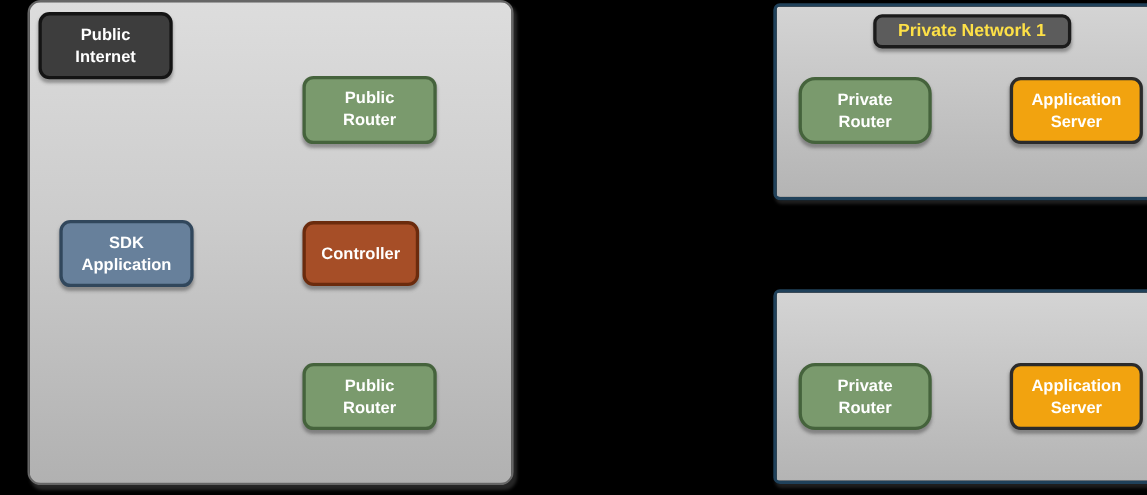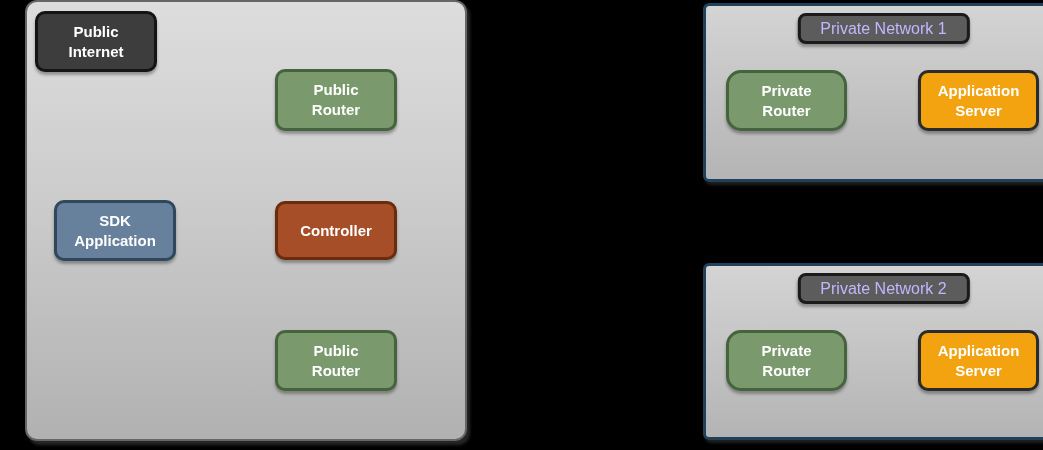--- a/index.html
+++ b/index.html
@@ -44,22 +44,22 @@
 
   
   .badge {
     position: absolute;
     left: 50%;
     top: 7px;
     transform: translateX(-50%);
     background: #5c5c5c;
     border: 3px solid #1b1b1b;
     border-radius: 8px;
-    color: #c4b5fd;
-    font-weight: normal;
+    color: #fde047;
+    font-weight: bold;
     font-size: 16px;
     line-height: 25px;
     padding: 0 20px;
     white-space: nowrap;
     box-sizing: border-box;
     box-shadow: 0 3px 3px rgba(60,60,60,0.45);
   }
 
   
   .node {
@@ -82,21 +82,21 @@
   .node--dark   { background: #3d3d3d; border-color: #141414; }
   .node--green  { background: #7a9a6d; border-color: #45633c; }
   .node--slate  { background: #67809b; border-color: #31475c; text-align: center; }
   .node--rust   { background: #a64e27; border-color: #6b2b0d; }
   .node--orange { background: #f2a30f; border-color: #2b2b2b; }
 
   
   .n-public-internet      { left: 8px;   top: 9px;   width: 122px; height: 61px; }
   .n-public-router-top    { left: 248px; top: 67px;  width: 122px; height: 62px; }
   .n-sdk-application      { left: 27px;  top: 198px; width: 122px; height: 61px; }
-  .n-controller           { left: 248px; top: 199px; width: 122px; height: 59px; }
+  .n-controller           { left: 248px; top: 199px; width: 106px; height: 59px; }
   .n-public-router-bottom { left: 248px; top: 328px; width: 122px; height: 61px; }
 
   
   .n-private-router { left: 20px;  top: 64px; width: 121px; height: 61px; border-radius: 15px; }
   .n-app-server     { left: 212px; top: 64px; width: 121px; height: 61px; }
 </style>
 </head>
 <body>
 
 <div class="canvas">
@@ -142,23 +142,20 @@
 
     <div class="node node--orange n-app-server">
       <span>Application
 Server</span>
     </div>
 
   </div>
 
   <div class="zone zone-pn zone-pn2">
 
-    <div class="badge">
-      <span>Private Network 2</span>
-    </div>
 
     <div class="node node--green n-private-router">
       <span>Private
 Router</span>
     </div>
 
     <div class="node node--orange n-app-server">
       <span>Application
 Server</span>
     </div>

